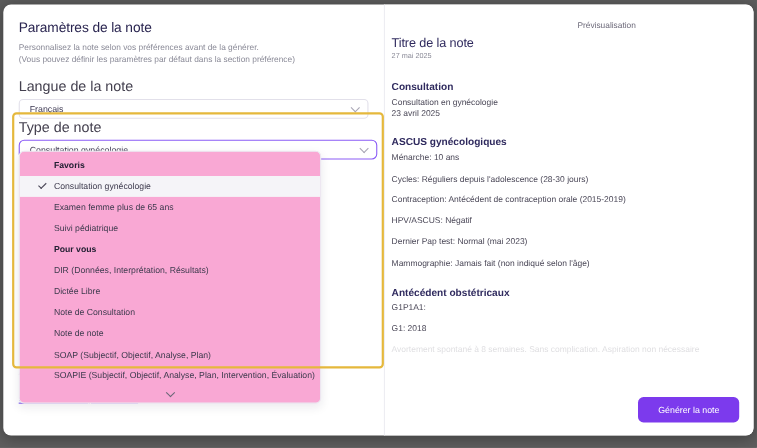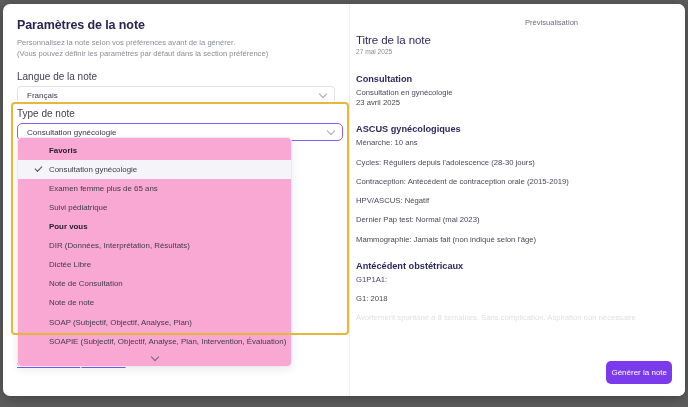--- a/index.html
+++ b/index.html
@@ -38,32 +38,32 @@
   }
   
   .left-col {
     position: absolute;
     left: 0; top: 0;
     width: 346px; height: 392px;
     padding: 14px 14px 0 14px;
   }
   .sheet-title {
     font-size: 12.5px;
-    font-weight: bold;
+    font-weight: normal;
     color: #2a2550;
     letter-spacing: -.1px;
     margin-bottom: 5px;
   }
   .sheet-sub {
     font-size: 7.6px;
     color: #8b8b98;
     line-height: 1.45;
   }
   .field-label {
-    font-size: 10px;
+    font-size: 13px;
     color: #44404f;
     margin-bottom: 4px;
   }
   .group-lang { margin-top: 12px; }
   .select-box {
     position: relative;
     height: 18px;
     border: 1px solid #e2e0ea;
     border-radius: 4px;
     background: #fff;
@@ -237,21 +237,21 @@
   
   .gen-btn {
     position: absolute;
     right: 13px; bottom: 12px;
     background: #7c3aed;
     color: #fff;
     border: none;
     border-radius: 5px;
     font-size: 8px;
     font-family: "Liberation Sans", sans-serif;
-    padding: 7px 5px;
+    padding: 7px 18px;
     cursor: pointer;
     z-index: 25;
   }
   .fade-mask {
     position: absolute;
     left: 347px; right: 1px; bottom: 1px;
     height: 42px;
     background: linear-gradient(to bottom, rgba(255,255,255,0), #ffffff 58%);
     pointer-events: none;
     z-index: 22;

